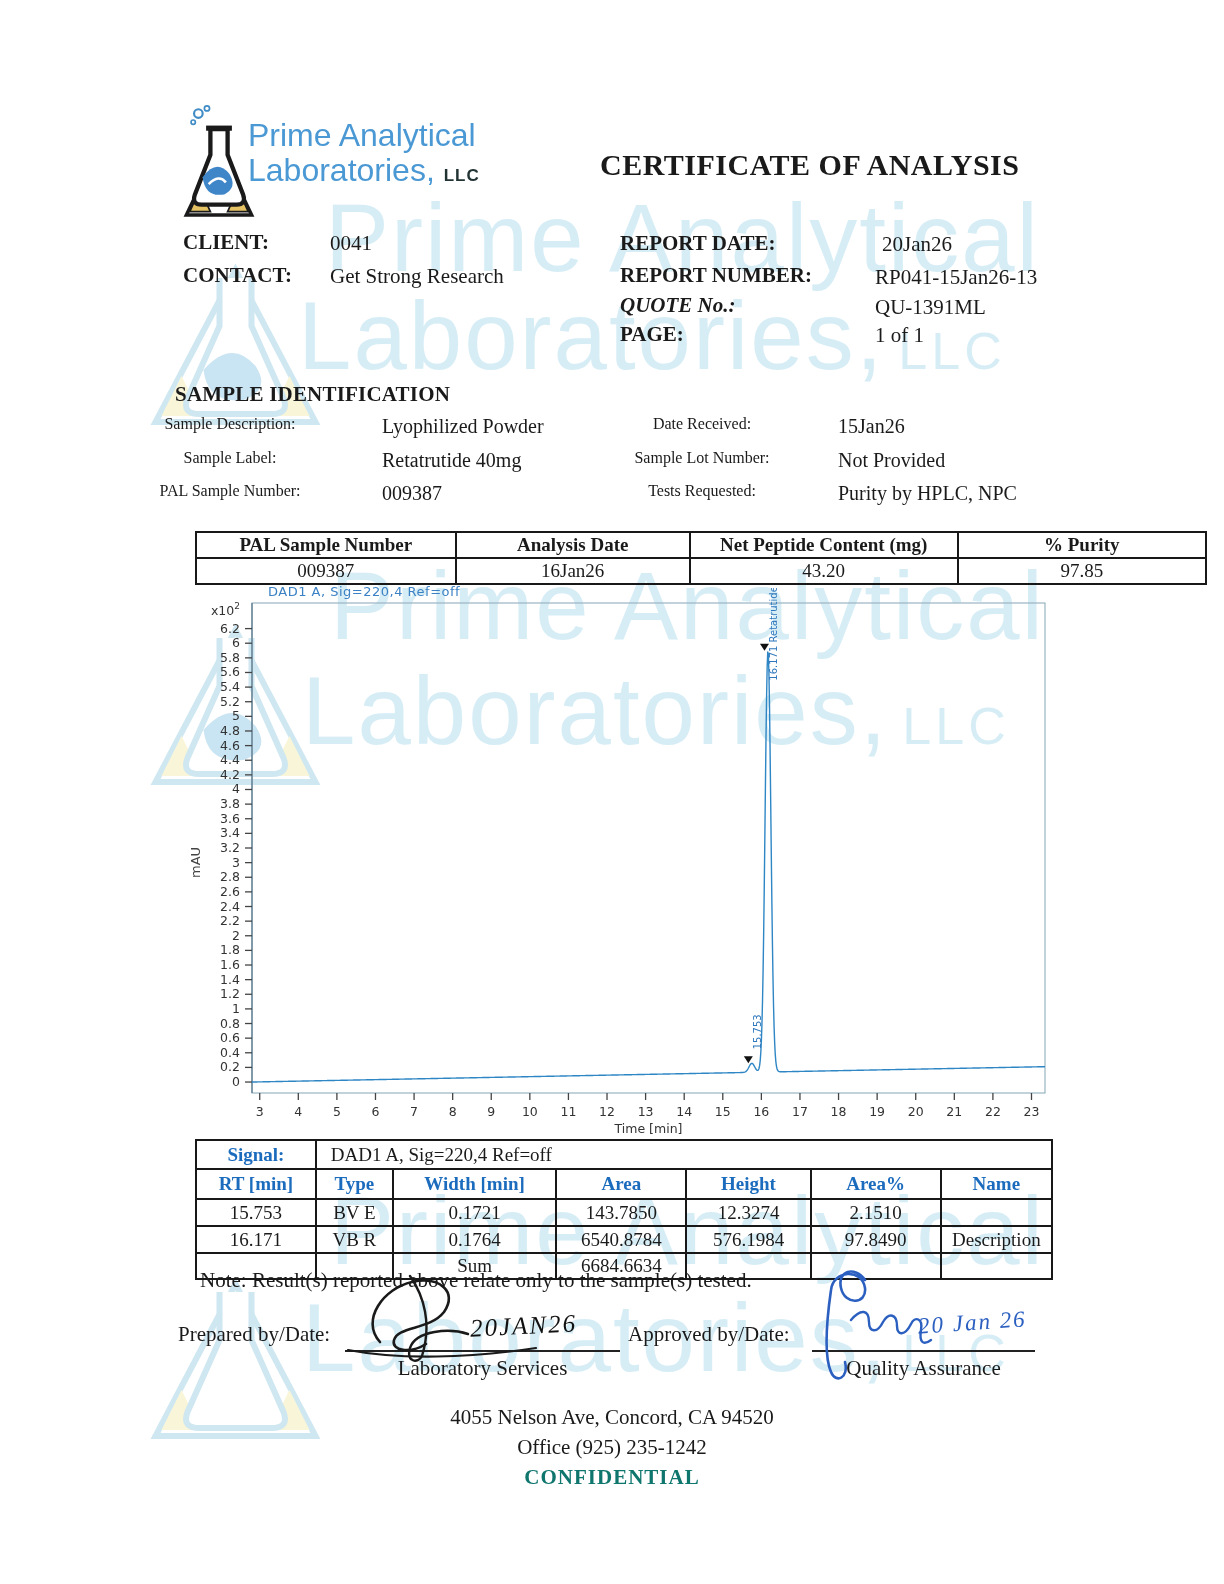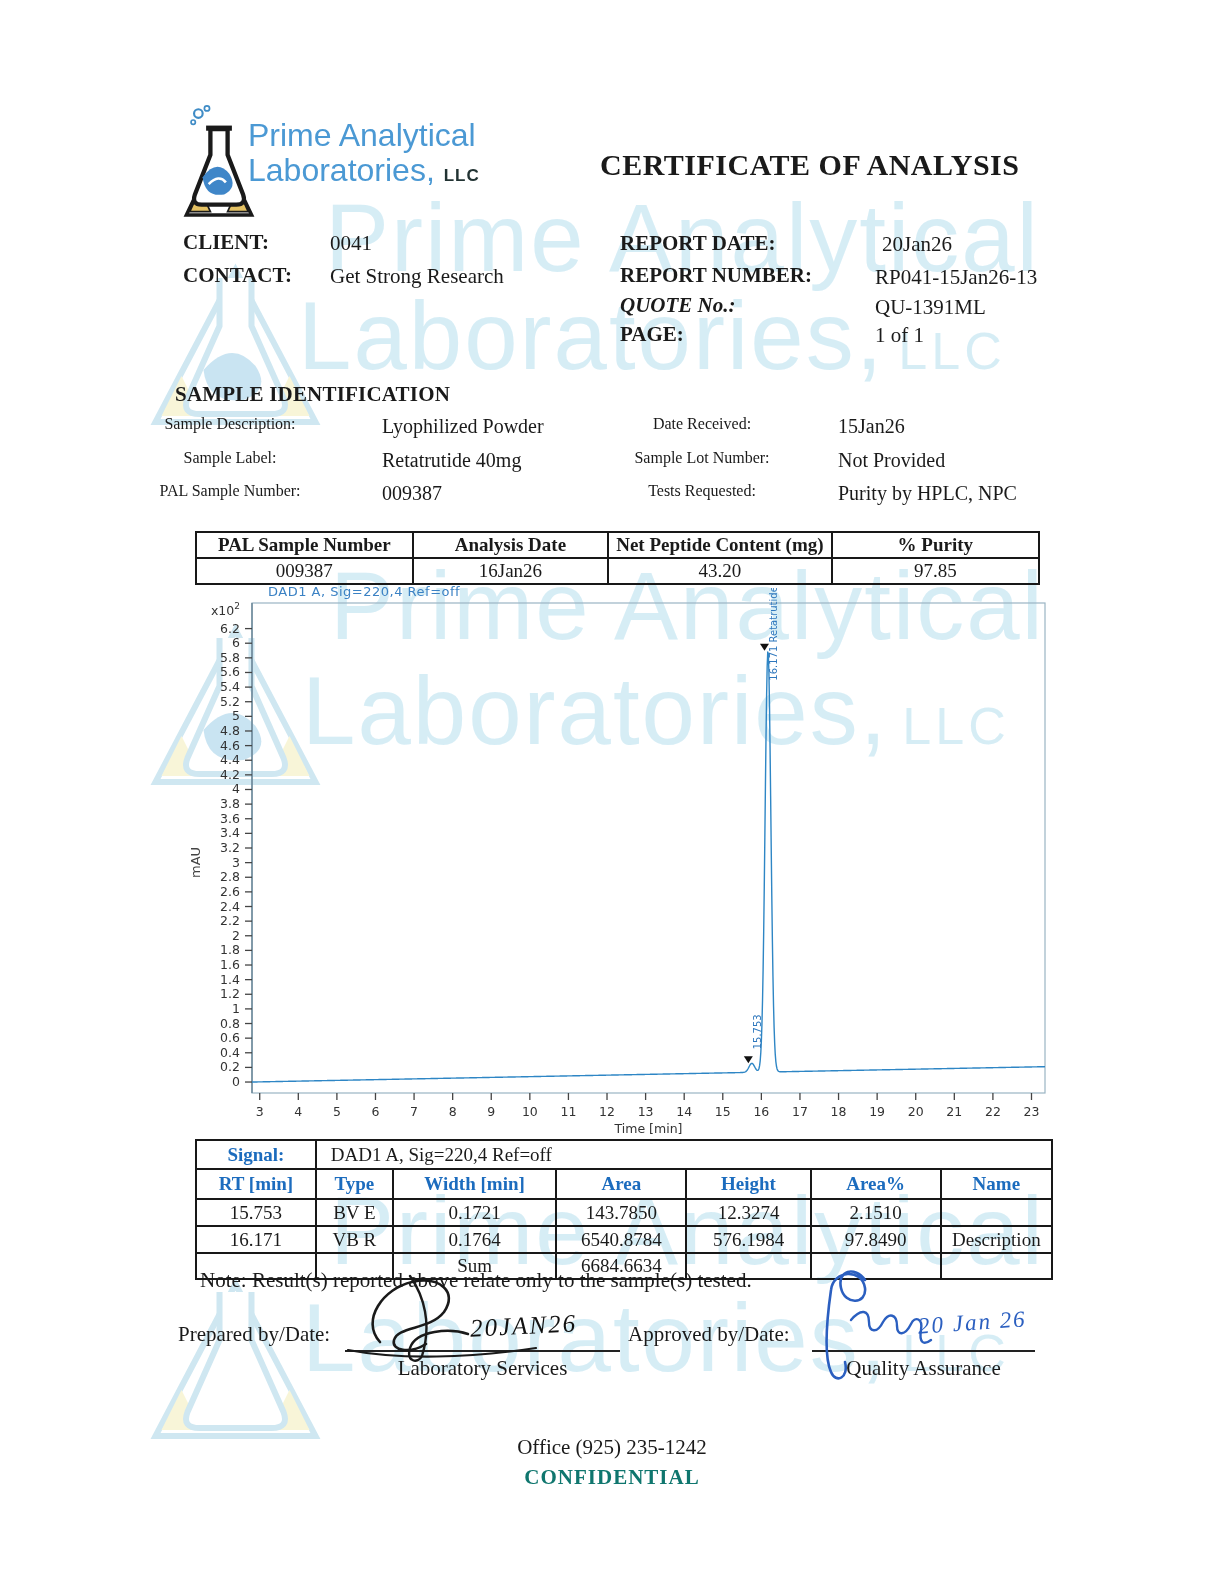--- a/index.html
+++ b/index.html
@@ -140,21 +140,21 @@
     <span class="sid-label" style="left:582px;top:449px;width:240px;">Sample Lot Number:</span>
     <span class="sid-value" style="left:838px;top:449px;">Not Provided</span>
   </div>
   <div>
     <span class="sid-label" style="left:95px;top:482px;width:270px;">PAL Sample Number:</span>
     <span class="sid-value" style="left:382px;top:482px;">009387</span>
     <span class="sid-label" style="left:582px;top:482px;width:240px;">Tests Requested:</span>
     <span class="sid-value" style="left:838px;top:482px;">Purity by HPLC, NPC</span>
   </div>
 
-  <table class="tbl" style="left:195px;top:531px;width:845px;">
+  <table class="tbl" style="left:195px;top:531px;width:1012px;">
     <colgroup>
         <col style="width:25.7%">
         <col style="width:23.2%">
         <col style="width:26.5%">
         <col style="width:24.6%">
       </colgroup>
     <tbody>
         <tr>
       <th>PAL Sample Number</th>
       <th>Analysis Date</th>
@@ -358,16 +358,17 @@
 
   <div class="abs fld-value" style="left:628px;top:1322px;">Approved by/Date:</div>
   <div class="sig-line" style="left:812px;top:1318px;width:223px;height:32px;"></div>
   <svg class="abs" style="left:805px;top:1262px;" width="140" height="126" viewBox="0 0 140 126">
     <path d="M60,18 C50,4 32,8 36,26 C40,44 62,42 60,26 C57,6 28,8 26,28 C22,56 18,92 26,110 C31,122 44,116 40,100" fill="none" stroke="#2b5fc0" stroke-width="2.6" stroke-linecap="round"></path>
     <path d="M46,58 C56,46 64,48 64,60 C64,70 72,72 78,60 C84,50 92,52 92,64 C92,74 100,74 106,62 C110,54 118,56 116,68 C114,80 118,84 126,78" fill="none" stroke="#2b5fc0" stroke-width="2.4" stroke-linecap="round"></path>
   </svg>
   <div class="hand-blue" style="left:918px;top:1310px;">20 Jan 26</div>
   <div class="role" style="left:812px;top:1356px;width:223px;">Quality Assurance</div>
 
+  <div class="footer-line" style="top:1405px;">4055 Nelson Ave, Concord, CA 94520</div>
   <div class="footer-line" style="top:1435px;">Office (925) 235-1242</div>
   <div class="footer-line confid" style="top:1465px;">CONFIDENTIAL</div>
 
 </div>
 
 </body></html>

